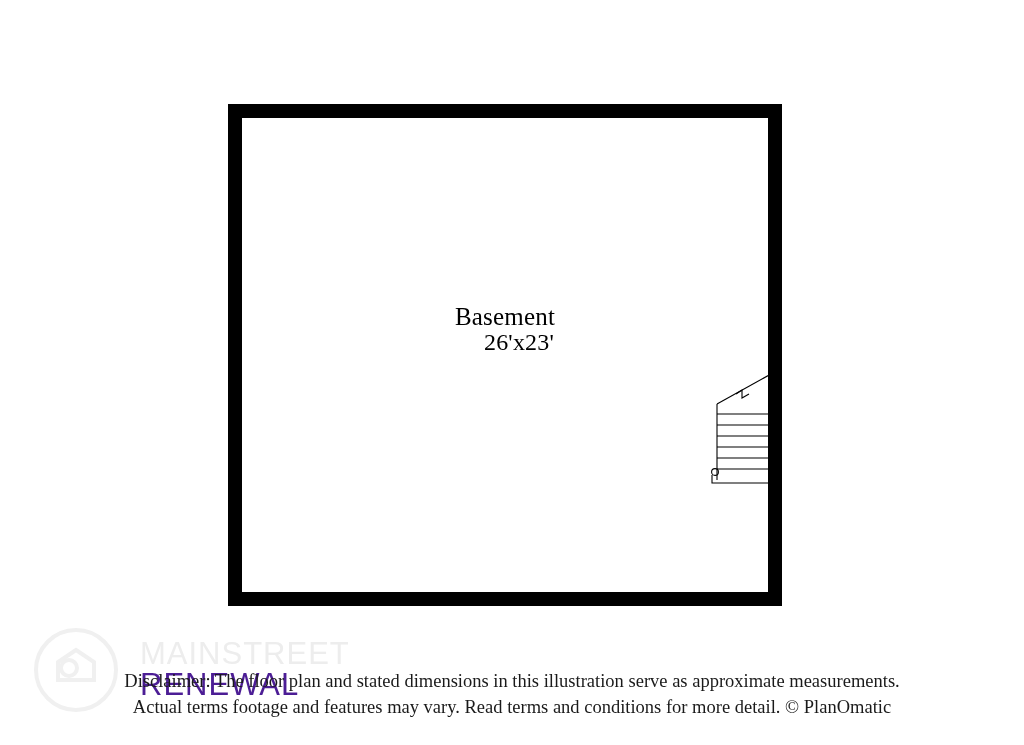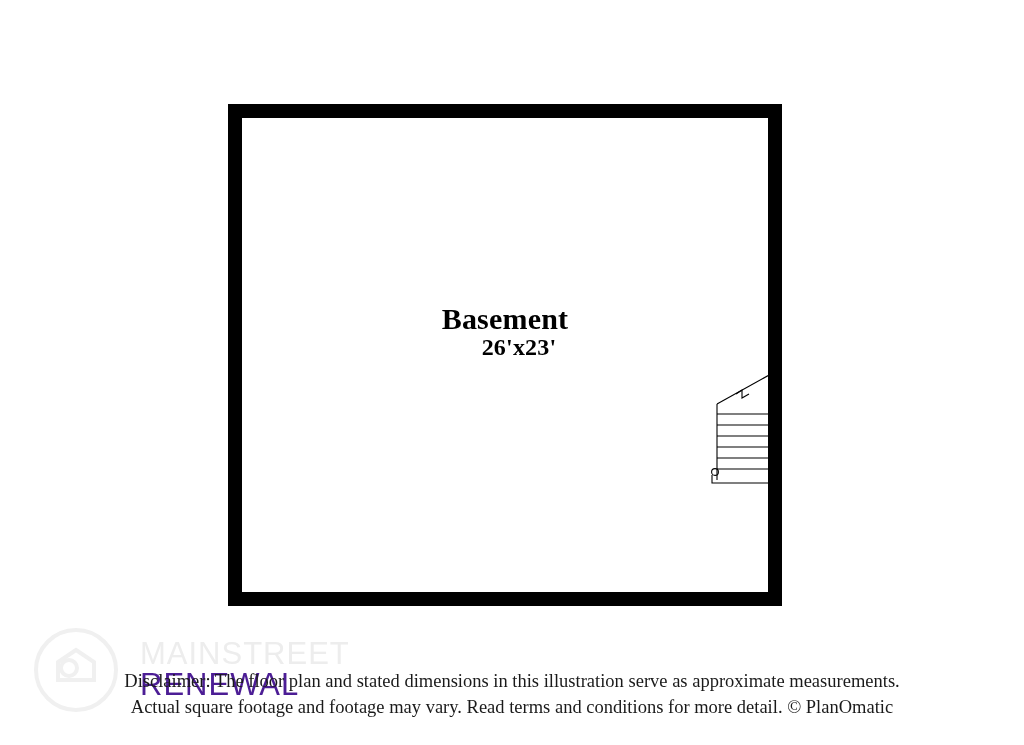--- a/index.html
+++ b/index.html
@@ -33,28 +33,28 @@
     position: absolute;
     left: 0;
     top: 185px;
     width: 100%;
     text-align: center;
     line-height: 1.08;
     pointer-events: none;
   }
   #room-label .room-name {
     display: block;
-    font-size: 30px;
-    font-weight: bold;
+    font-size: 25px;
+    font-weight: normal;
     letter-spacing: 0.2px;
   }
   #room-label .room-dims {
     display: block;
     font-size: 24px;
-    font-weight: bold;
+    font-weight: normal;
     letter-spacing: 0.2px;
     padding-left: 28px;
   }
 
   
   #stairs {
     position: absolute;
     left: 467px;     
     top: 254px;
     width: 80px;
@@ -159,14 +159,14 @@
     </svg>
   </div>
   <div class="wm-text">
     <span class="wm-line1">MAINSTREET</span>
     <span class="wm-line2">RENEWAL</span>
   </div>
 </div>
 
 <div id="disclaimer">
   <span>Disclaimer: The floor plan and stated dimensions in this illustration serve as approximate measurements.</span>
-  <span>Actual square footage and footage may vary. Read terms and conditions for more detail. © PlanOmatic</span>
+  <span>Actual terms footage and features may vary. Read terms and conditions for more detail. © PlanOmatic</span>
 </div>
 
 </body></html>

